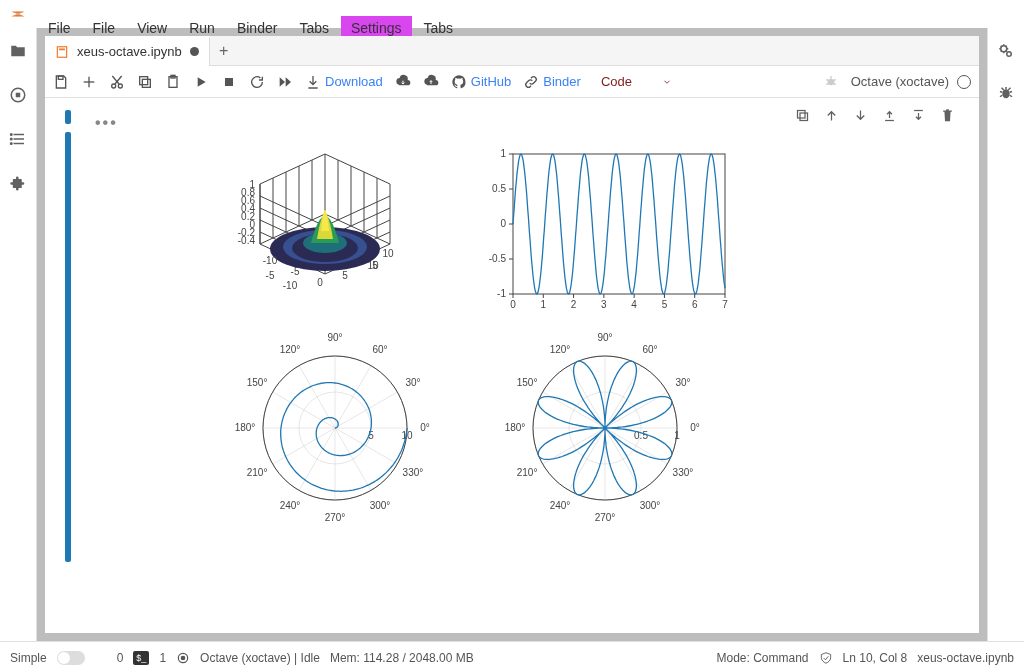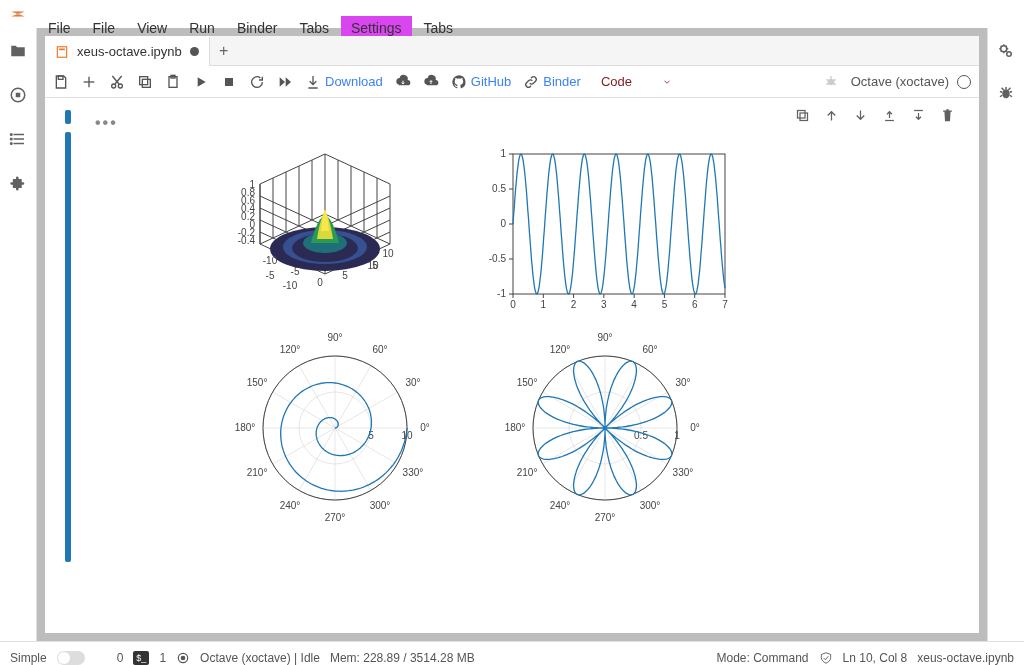--- a/index.html
+++ b/index.html
@@ -411,21 +411,21 @@
   <span class="toggle"></span>
   <span style="width:12px"></span>
   <span>0</span>
   <span class="termicon">$_</span>
   <span>1</span>
   <svg width="14" height="14" viewBox="0 0 24 24" fill="none" stroke="#555" stroke-width="2">
       <circle cx="12" cy="12" r="8"></circle>
       <circle cx="12" cy="12" r="3" fill="#555"></circle>
     </svg>
   <span>Octave (xoctave) | Idle</span>
-  <span>Mem: 228.89 / 3514.28 MB</span>
+  <span>Mem: 114.28 / 2048.00 MB</span>
   <span class="status-spacer"></span>
   <span>Mode: Command</span>
   <svg width="14" height="14" viewBox="0 0 24 24" fill="none" stroke="#555" stroke-width="1.5">
       <path d="M12 3l8 3v5c0 5-3.5 8-8 10-4.5-2-8-5-8-10V6z"></path>
       <path d="M8 12l3 3 5-6"></path>
     </svg>
   <span>Ln 10, Col 8</span>
   <span>xeus-octave.ipynb</span>
 </div>
 

